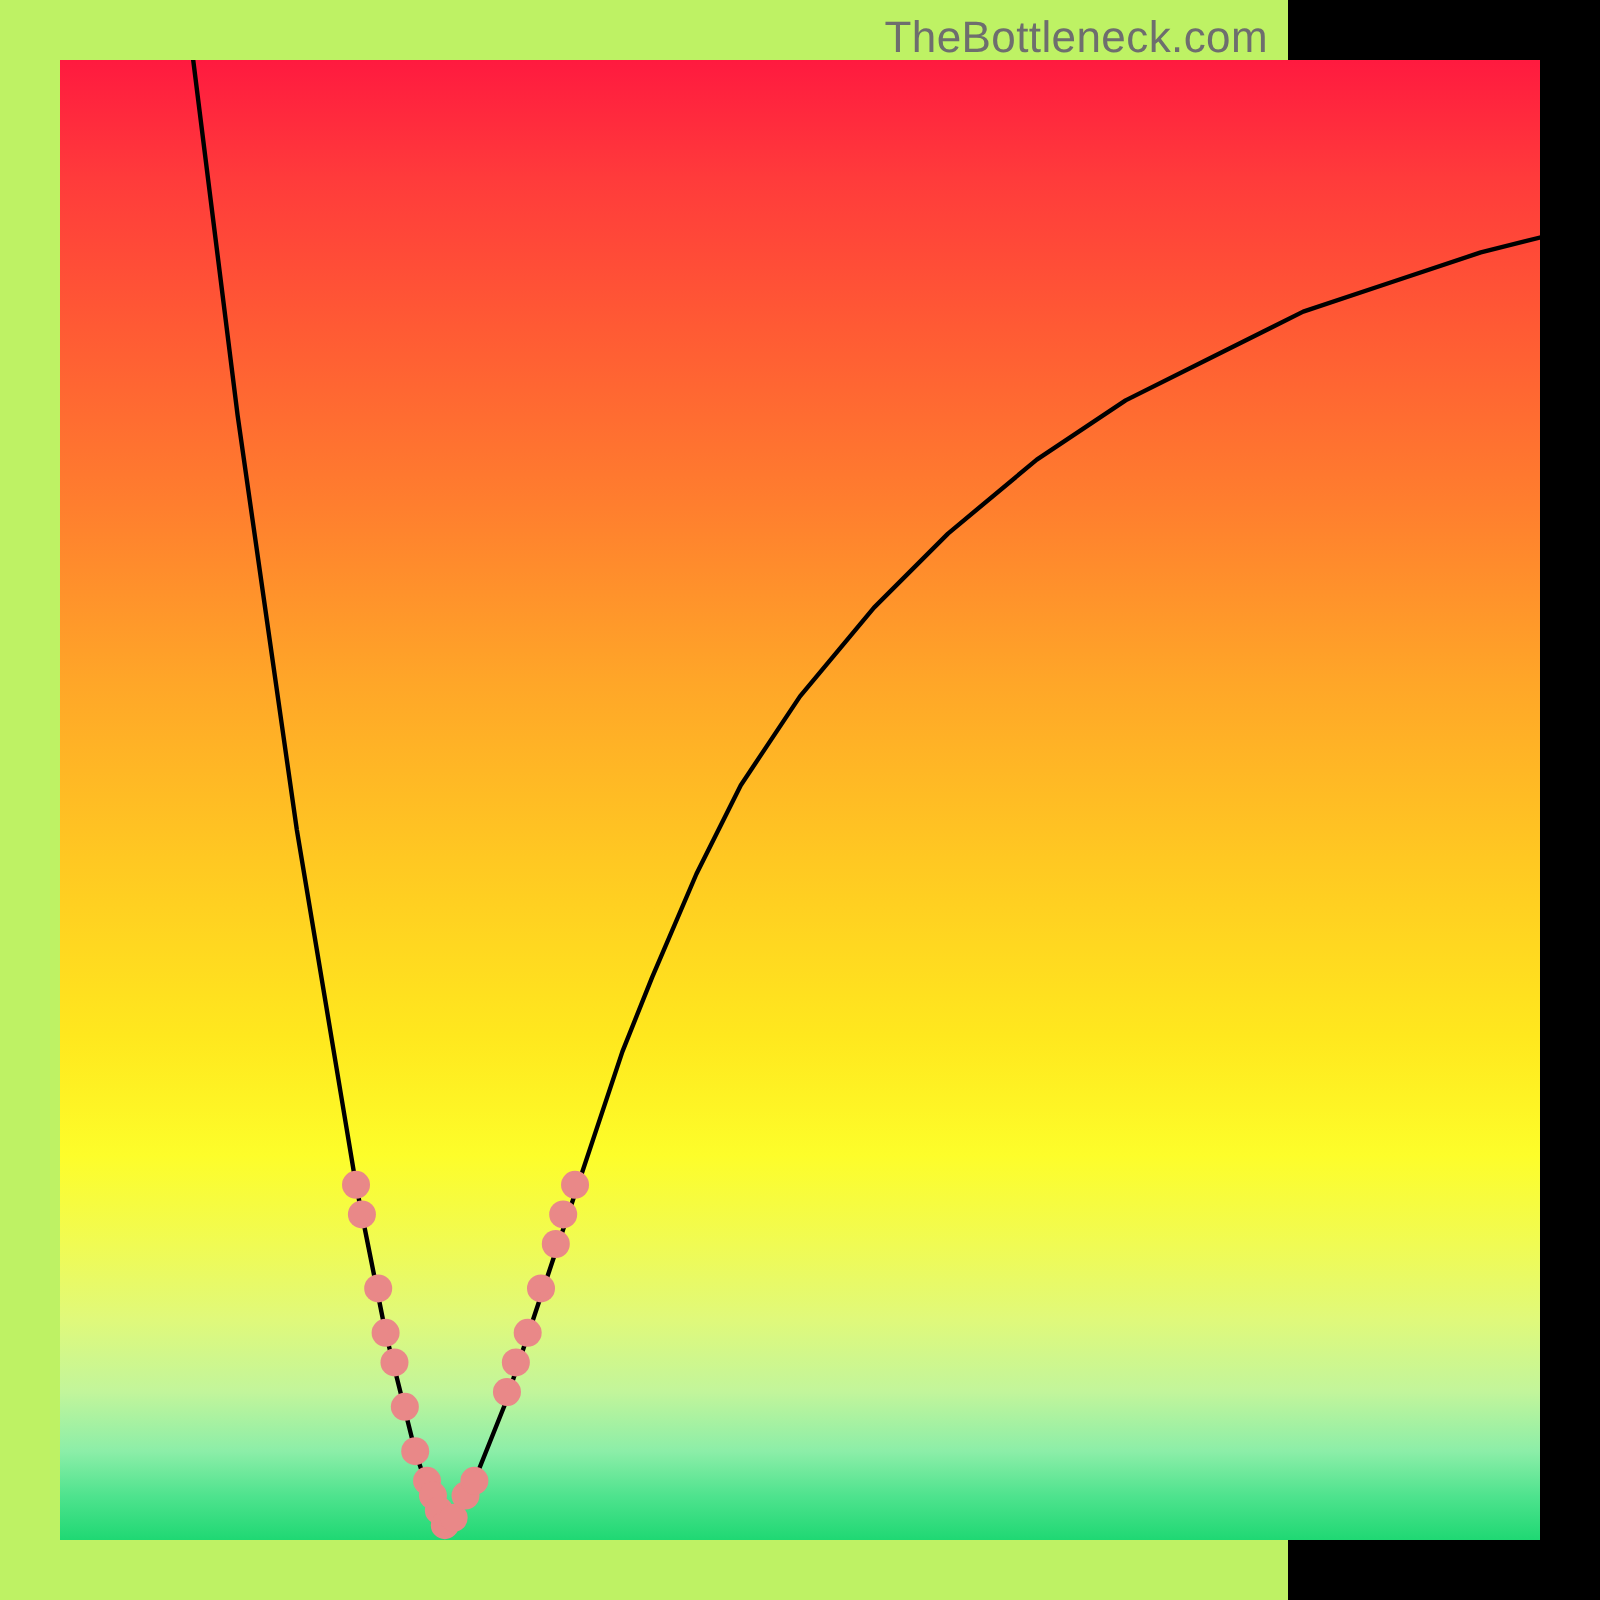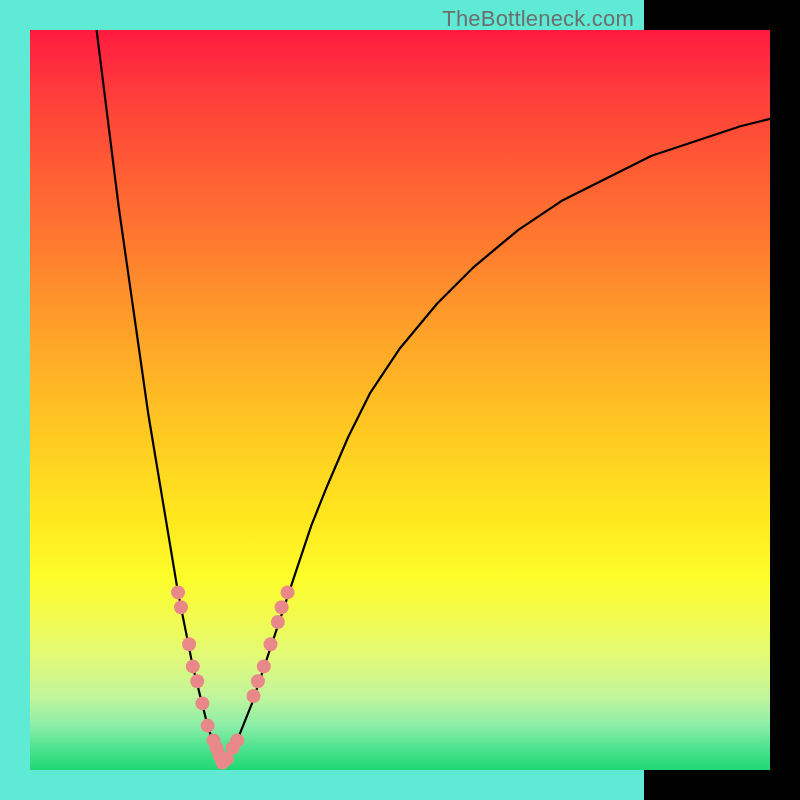--- a/index.html
+++ b/index.html
@@ -8,21 +8,21 @@
     width: 800px;
     height: 800px;
     overflow: hidden;
     background: #000;
     font-family: Arial, Helvetica, sans-serif;
   }
   .frame {
     position: relative;
     width: 644px;
     height: 800px;
-    background: #5eead4;
+    background: #bef264;
     text-decoration: underline;
   }
   .plot-area {
     position: absolute;
     left: 30px;
     top: 30px;
     width: 740px;
     height: 740px;
     background: linear-gradient(to bottom,
       #ff1a3f 0%,

